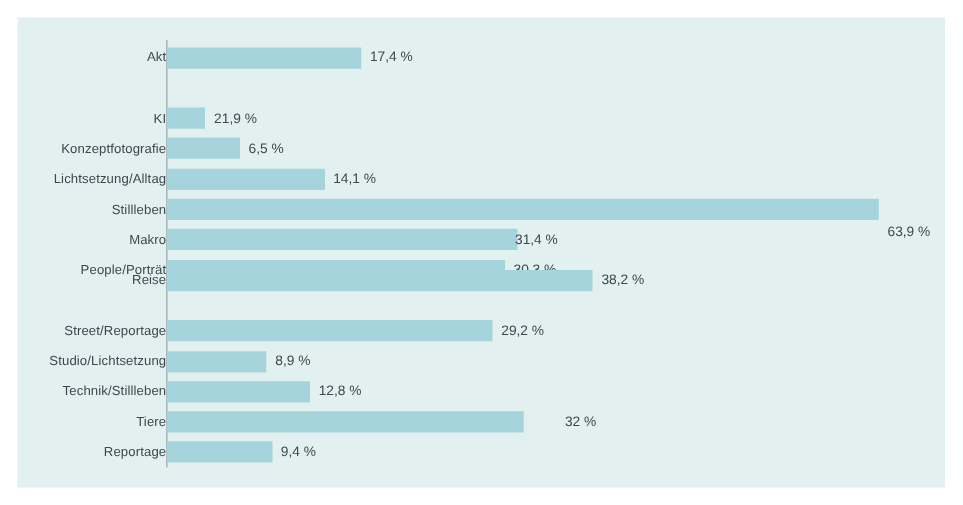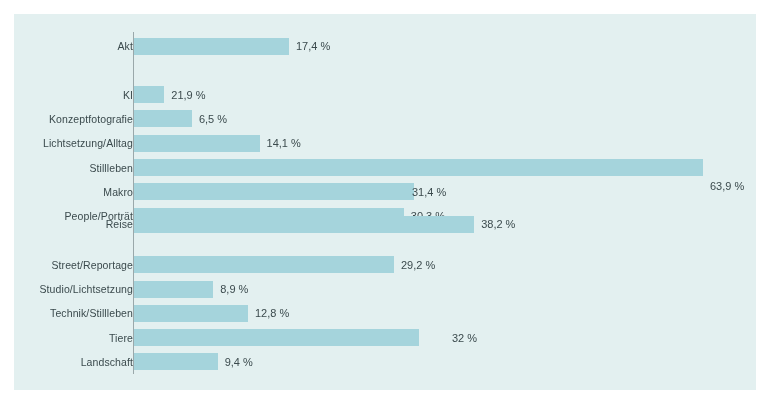--- a/index.html
+++ b/index.html
@@ -174,20 +174,20 @@
         </div>
       </div>
       <div class="row" style="top: 311.6px;">
         <div class="cat-label">Tiere</div>
         <div class="bar-track">
           <div class="bar" style="width: 284.945px;"></div>
           <div class="bar-value" style="left: 284.945px; margin-left: 26px;">32 %</div>
         </div>
       </div>
       <div class="row" style="top: 335.9px;">
-        <div class="cat-label">Landschaft</div>
+        <div class="cat-label">Reportage</div>
         <div class="bar-track">
           <div class="bar" style="width: 83.7027px;"></div>
           <div class="bar-value" style="left: 83.7027px;">9,4 %</div>
         </div>
       </div>
     </div>
 </div>
 
 </body></html>

